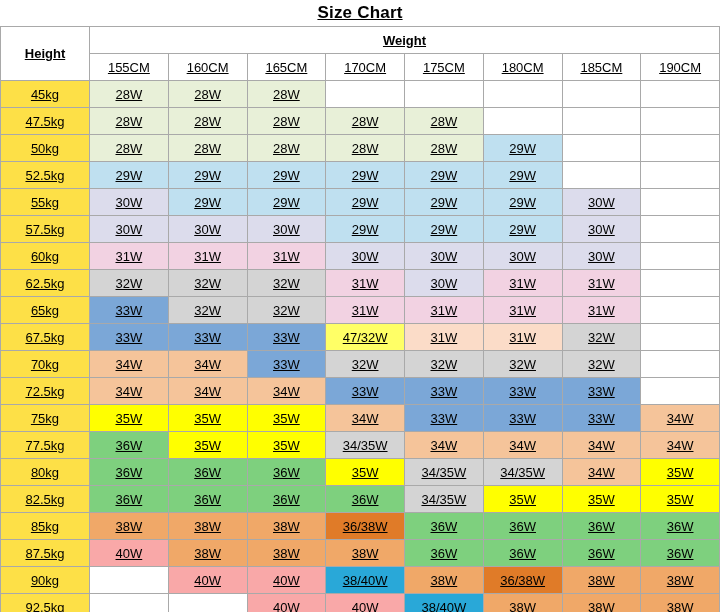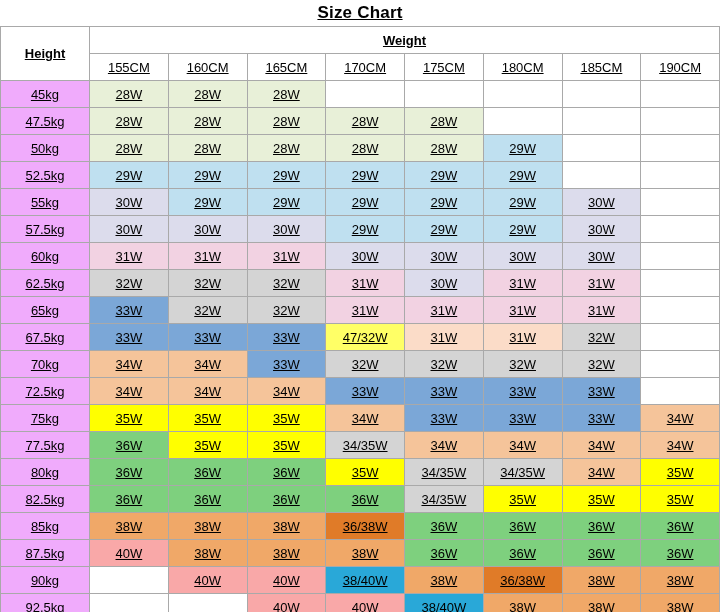--- a/index.html
+++ b/index.html
@@ -58,21 +58,21 @@
   }
   .col-header {
     font-size: 13px;
     font-weight: normal;
     text-align: center;
   }
   .rowlabel {
     text-align: left;
     padding-left: 5px;
     font-size: 13px;
-    background: #f0abfc;
+    background: #fde047;
   }
   .cell {
     font-size: 13px;
   }
 </style>
 </head>
 <body>
 
 <div id="page">
   <div class="title">Size Chart</div>

